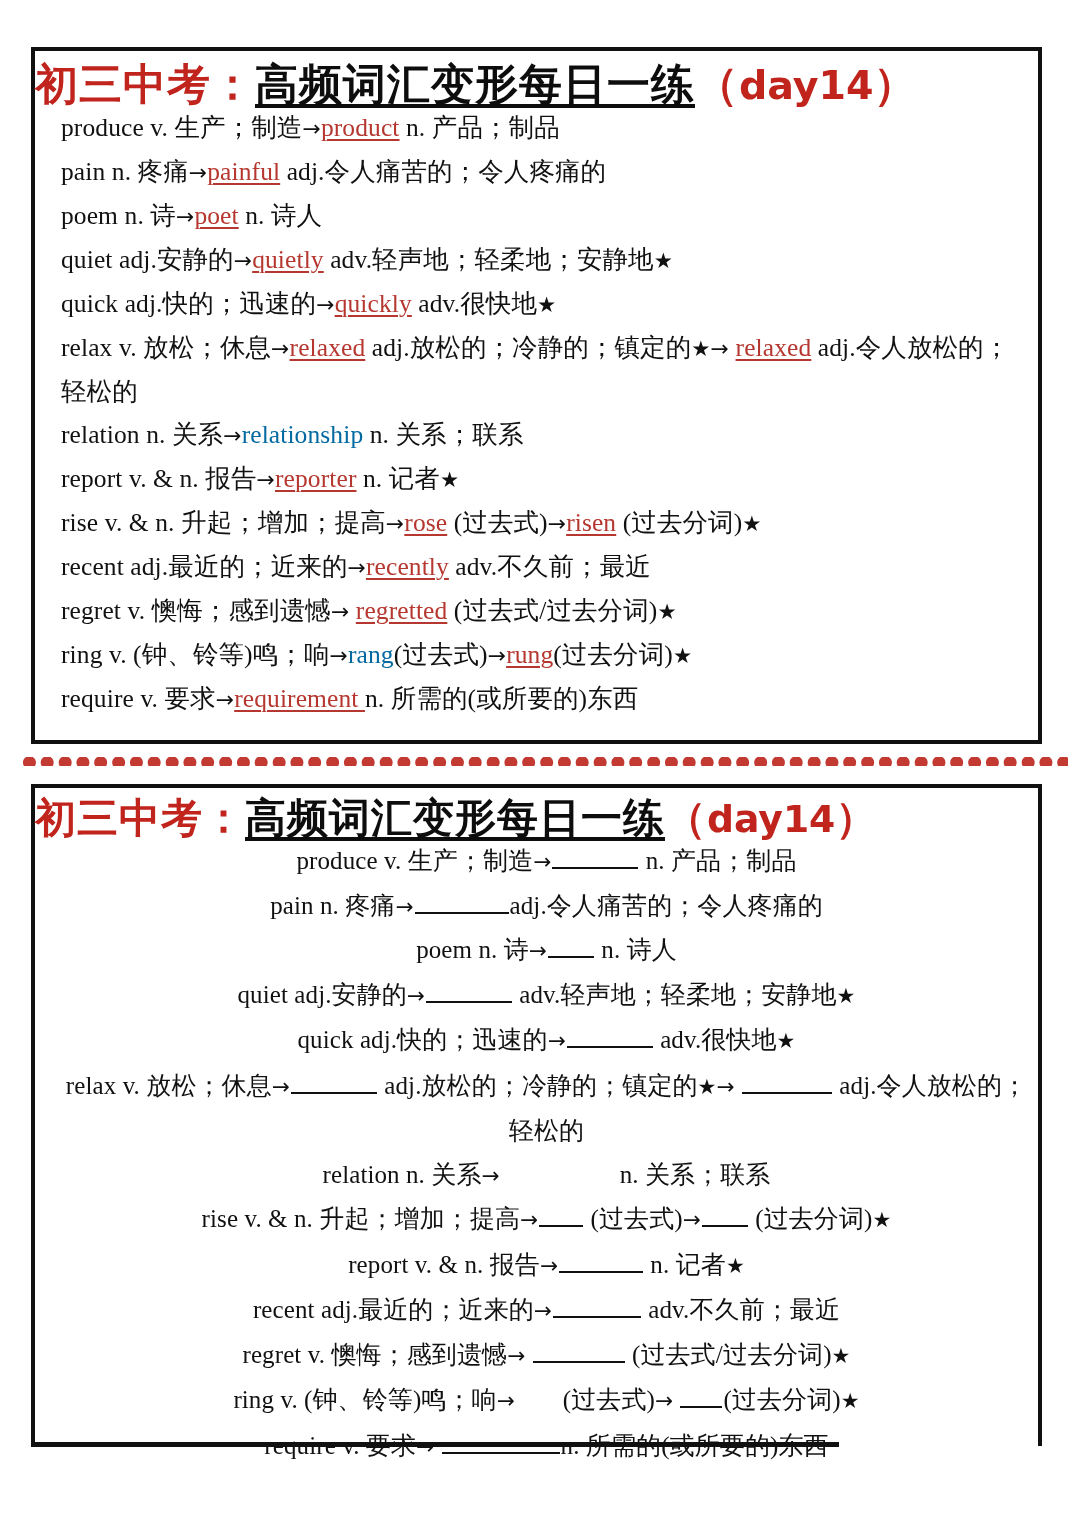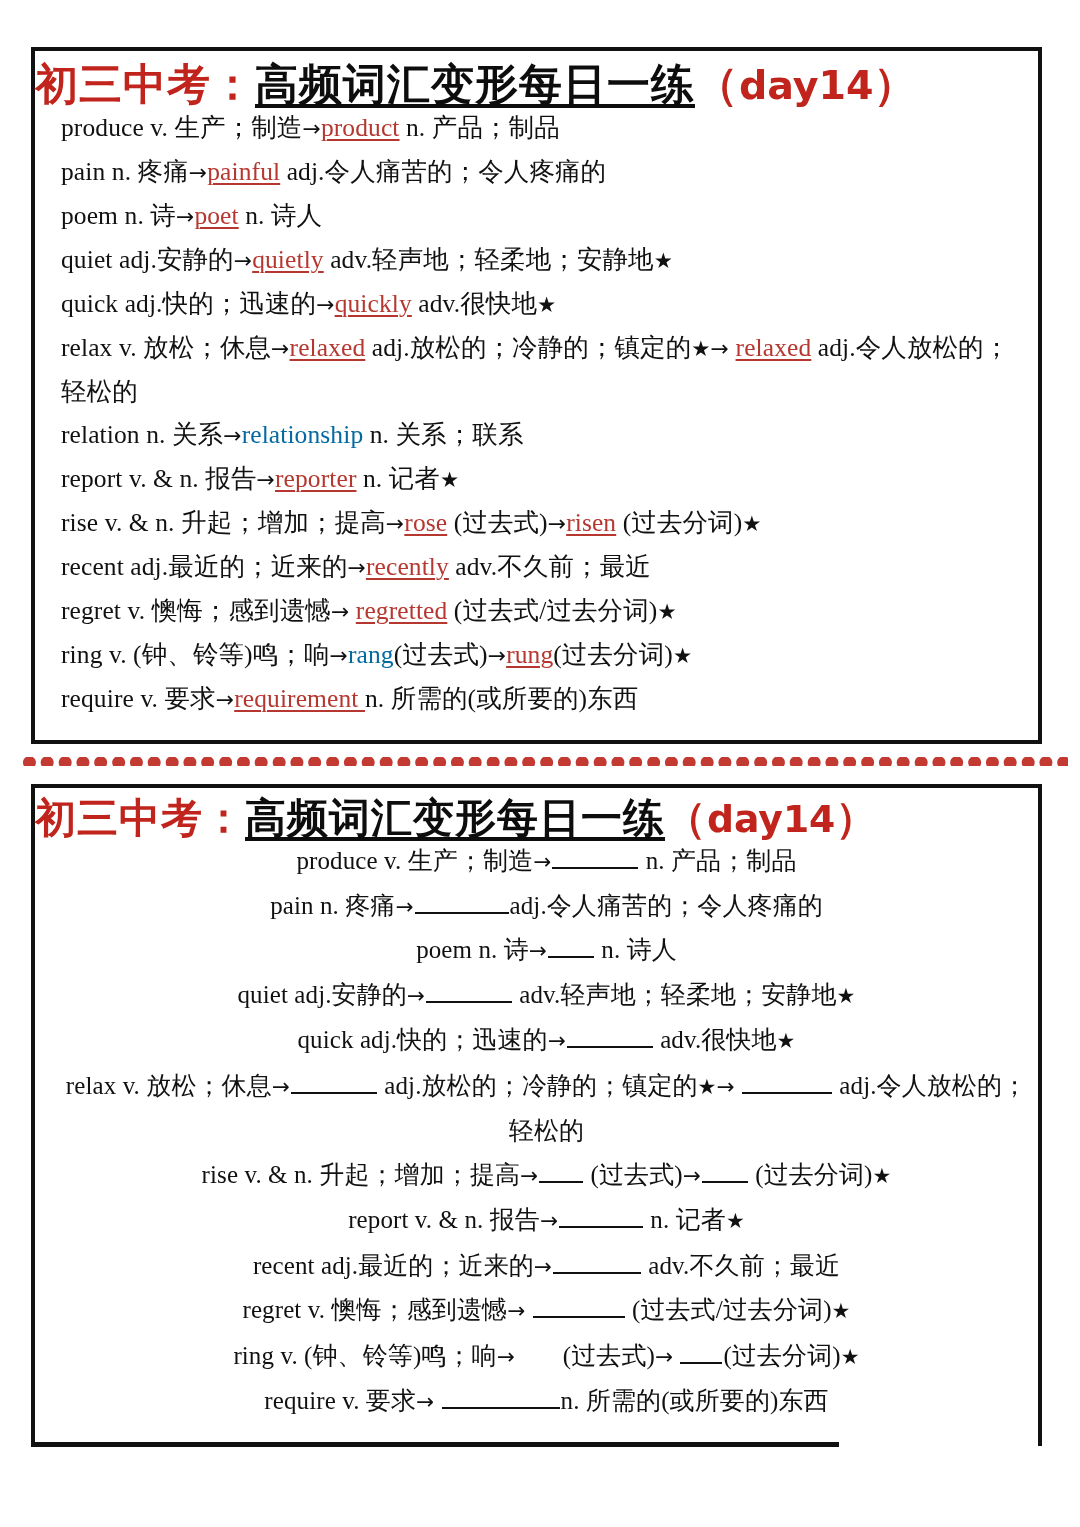--- a/index.html
+++ b/index.html
@@ -184,20 +184,21 @@
     <div class="title title-blanks">
       <span class="t-red">初三中考：</span><span class="t-black">高频词汇变形每日一练</span><span class="t-red">（</span><span class="t-day">day14</span><span class="t-red">）</span>
     </div>
     <div class="entries entries-blanks">
         <div class="entry"><span>produce v.  生产；制造</span><span class="arrow">→</span><span class="blank" style="width: 86px;"></span><span> n.  产品；制品</span></div>
         <div class="entry"><span>pain n.  疼痛</span><span class="arrow">→</span><span class="blank" style="width: 94px;"></span><span>adj.令人痛苦的；令人疼痛的</span></div>
         <div class="entry"><span>poem n.  诗</span><span class="arrow">→</span><span class="blank" style="width: 46px;"></span><span> n.  诗人</span></div>
         <div class="entry"><span>quiet   adj.安静的</span><span class="arrow">→</span><span class="blank" style="width: 86px;"></span><span> adv.轻声地；轻柔地；安静地</span><span class="star">★</span></div>
         <div class="entry"><span>quick adj.快的；迅速的</span><span class="arrow">→</span><span class="blank" style="width: 86px;"></span><span> adv.很快地</span><span class="star">★</span></div>
         <div class="entry"><span>relax v.  放松；休息</span><span class="arrow">→</span><span class="blank" style="width: 86px;"></span><span> adj.放松的；冷静的；镇定的</span><span class="star">★</span><span class="arrow">→</span><span> </span><span class="blank" style="width: 90px;"></span><span> adj.令人放松的；轻松的</span></div>
+        <div class="entry"><span>relation n.  关系</span><span class="arrow">→</span><span class="gap" style="width: 120px;"></span><span>n.  关系；联系</span></div>
         <div class="entry"><span>rise v.  &amp; n.  升起；增加；提高</span><span class="arrow">→</span><span class="blank" style="width: 44px;"></span><span> (过去式)</span><span class="arrow">→</span><span class="blank" style="width: 46px;"></span><span> (过去分词)</span><span class="star">★</span></div>
         <div class="entry"><span>report v. &amp; n.  报告</span><span class="arrow">→</span><span class="blank" style="width: 84px;"></span><span> n.  记者</span><span class="star">★</span></div>
         <div class="entry"><span>recent adj.最近的；近来的</span><span class="arrow">→</span><span class="blank" style="width: 88px;"></span><span> adv.不久前；最近</span></div>
         <div class="entry"><span>regret v.  懊悔；感到遗憾</span><span class="arrow">→</span><span>  </span><span class="blank" style="width: 92px;"></span><span> (过去式/过去分词)</span><span class="star">★</span></div>
         <div class="entry"><span>ring v.  (钟、铃等)鸣；响</span><span class="arrow">→</span><span class="gap" style="width: 48px;"></span><span>(过去式)</span><span class="arrow">→</span><span> </span><span class="blank" style="width: 42px;"></span><span>(过去分词)</span><span class="star">★</span></div>
         <div class="entry"><span>require v.  要求</span><span class="arrow">→</span><span> </span><span class="blank" style="width: 118px;"></span><span>n.  所需的(或所要的)东西</span></div>
       </div>
   </div>
 
   <div class="bottom-rule"></div>

